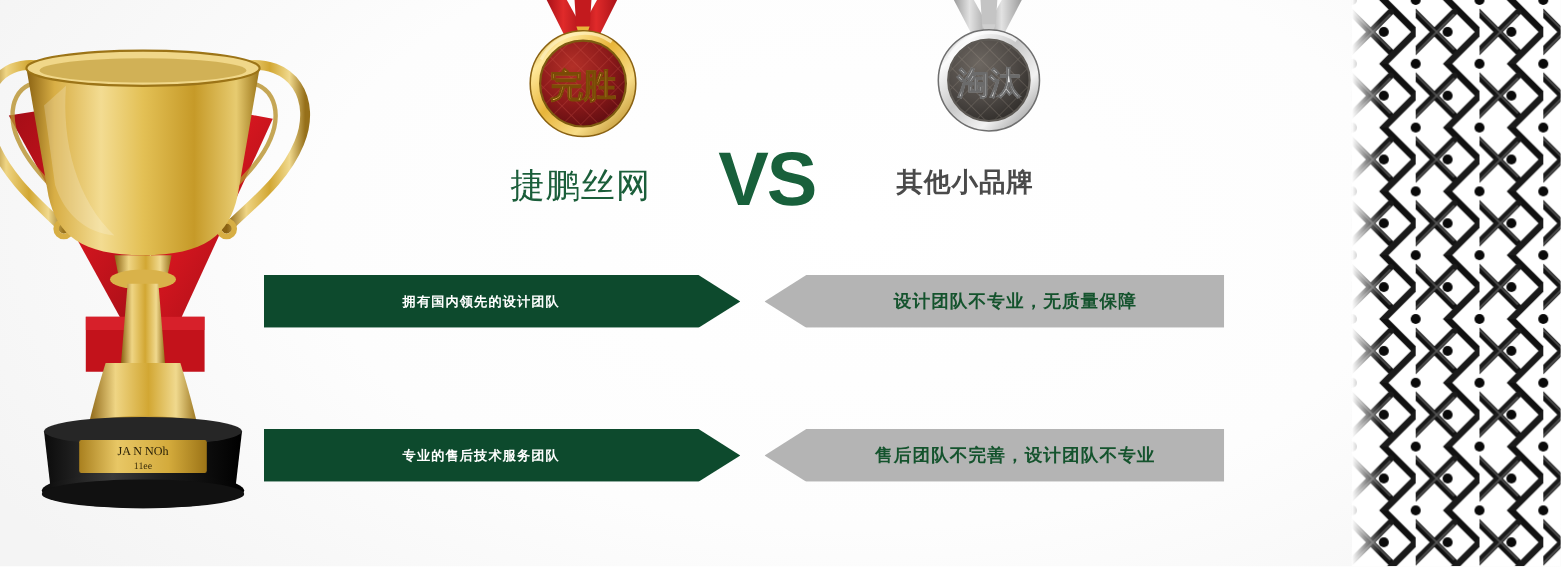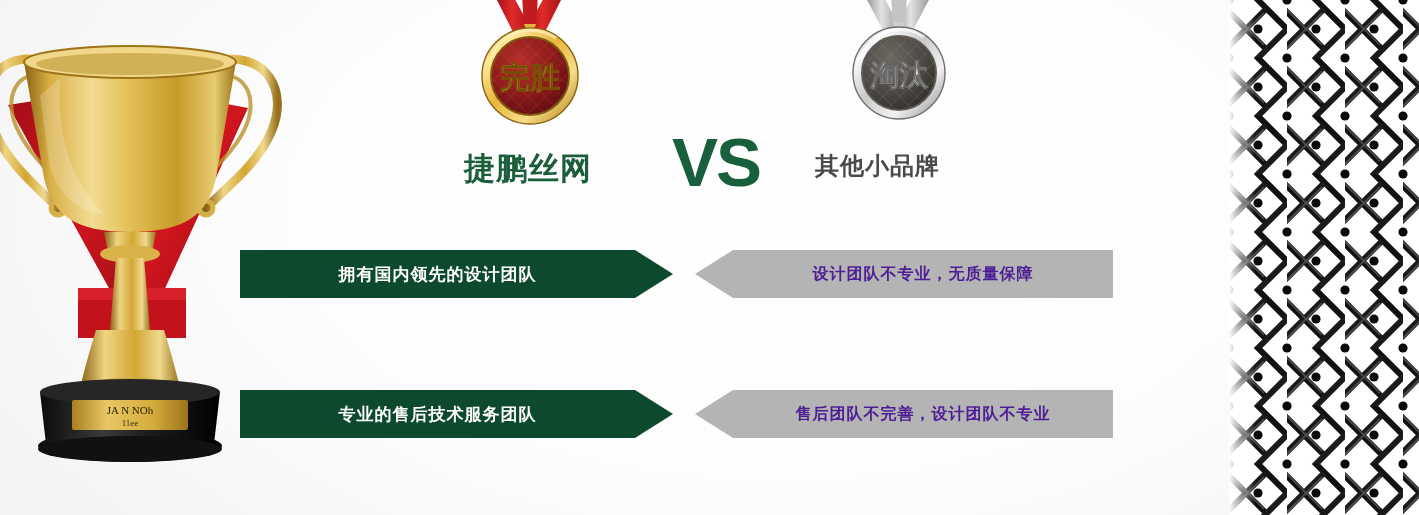--- a/index.html
+++ b/index.html
@@ -22,25 +22,25 @@
 
   
   .medal { position:absolute; }
   .medal-gold   { left:460px; top:-6px; width:140px; height:136px; }
   .medal-silver { left:832px; top:-6px; width:134px; height:130px; }
 
   
   .headline { position:absolute; left:440px; top:140px; width:560px; height:66px; }
   .brand-left {
     position:absolute; left:24px; top:8px;
-    font-size:31px; font-weight:bold; color:#1b5e3a;
+    font-size:31px; font-weight:normal; color:#1b5e3a;
     letter-spacing:1px; white-space:nowrap;
   }
   .vs-text {
-    position:absolute; left:232px; top:-12px;
+    position:absolute; left:213px; top:-12px;
     font-size:69px; font-weight:bold; color:#18603b;
     font-family:"Liberation Sans", sans-serif;
     letter-spacing:-2px; line-height:1;
   }
   .brand-right {
     position:absolute; left:375px; top:10px;
     font-size:24px; font-weight:bold; color:#4a4a4a;
     letter-spacing:1px; white-space:nowrap;
   }
 
@@ -51,34 +51,34 @@
 
   .pro-bar {
     position:absolute; left:0; top:0;
     width:433px; height:48px;
     background:#0d4a2d;
     clip-path:polygon(0 0, 395px 0, 433px 50%, 395px 100%, 0 100%);
     display:flex; align-items:center; justify-content:center;
     padding-right:38px;
   }
   .pro-label {
-    color:#ffffff; font-size:17px; font-weight:bold;
+    color:#ffffff; font-size:12px; font-weight:bold;
     letter-spacing:1px; white-space:nowrap;
   }
 
   .con-bar {
     position:absolute; left:455px; top:0;
     width:418px; height:48px;
     background:#b4b4b4;
     clip-path:polygon(38px 0, 100% 0, 100% 100%, 38px 100%, 0 50%);
     display:flex; align-items:center; justify-content:center;
     padding-left:38px;
   }
   .con-label {
-    color:#4c1d95; font-size:16px; font-weight:bold;
+    color:#14532d; font-size:16px; font-weight:bold;
     letter-spacing:1px; white-space:nowrap;
   }
 
   
   .fence {
     position:absolute; right:0; top:0;
     width:190px; height:515px;
   }
   .fence-fade {
     position:absolute; left:0; top:0; width:26px; height:515px;

